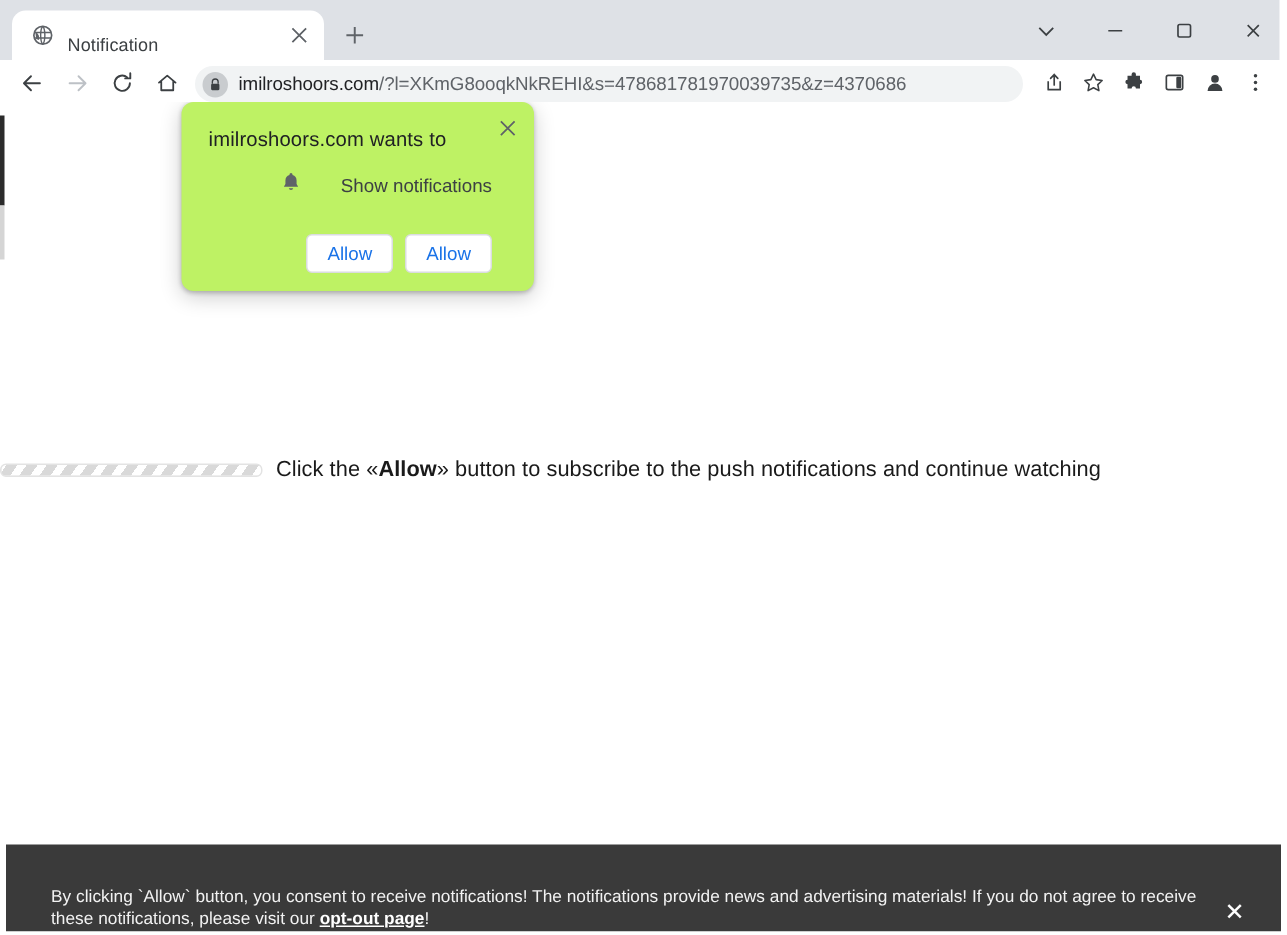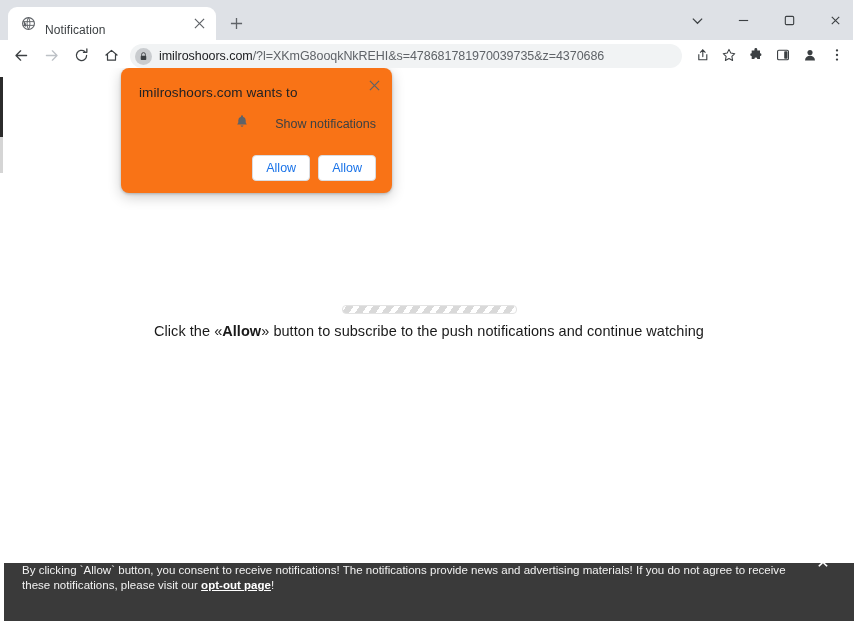--- a/index.html
+++ b/index.html
@@ -143,21 +143,21 @@
     position: absolute;
     left: 0; top: 69px;
     width: 3px; height: 36px;
     background: #d5d5d5;
   }
   .page-center {
     position: absolute;
     top: 237px;
     left: 0; right: 0;
     display: flex;
-    flex-direction: column;
+    flex-direction: row;
     align-items: center;
     gap: 9px;
   }
   .progress {
     width: 175px; height: 9px;
     border-radius: 4px;
     border: 1px solid #e3e3e3;
     background-color: #f3f3f3;
     background-image: repeating-linear-gradient(
       -55deg,
@@ -169,25 +169,25 @@
     font-size: 14.5px;
     color: #1a1a1a;
     letter-spacing: .05px;
   }
   .page-text b { font-weight: 700; }
 
   
   .perm-dialog {
     position: absolute;
     left: 121px; top: 0px;
-    width: 271px;
-    background: #f97316;
+    width: 235px;
+    background: #bef264;
     border-radius: 8px;
     box-shadow: 0 1px 3px rgba(0,0,0,.22), 0 4px 14px rgba(0,0,0,.20);
-    padding: 16px 16px 12px 16px;
+    padding: 16px 28px 12px 16px;
     z-index: 20;
   }
   .perm-close {
     position: absolute;
     top: 7px; right: 8px;
     width: 20px; height: 20px;
     display: flex; align-items: center; justify-content: center;
     border-radius: 50%;
   }
   .perm-title {
@@ -227,22 +227,22 @@
   }
 
   
   .consent-banner {
     position: absolute;
     left: 4px; right: 4px;
     bottom: 2px;
     height: 58px;
     background: #3a3a3a;
     display: flex;
-    align-items: flex-start;
-    padding: 0 10px 0 18px;
+    align-items: flex-end;
+    padding: 0 10px 0 30px;
   }
   .consent-text {
     flex: 1 1 auto;
     font-size: 11.5px;
     line-height: 15px;
     color: #f2f2f2;
     letter-spacing: .02px;
   }
   .consent-text a {
     color: #ffffff;

